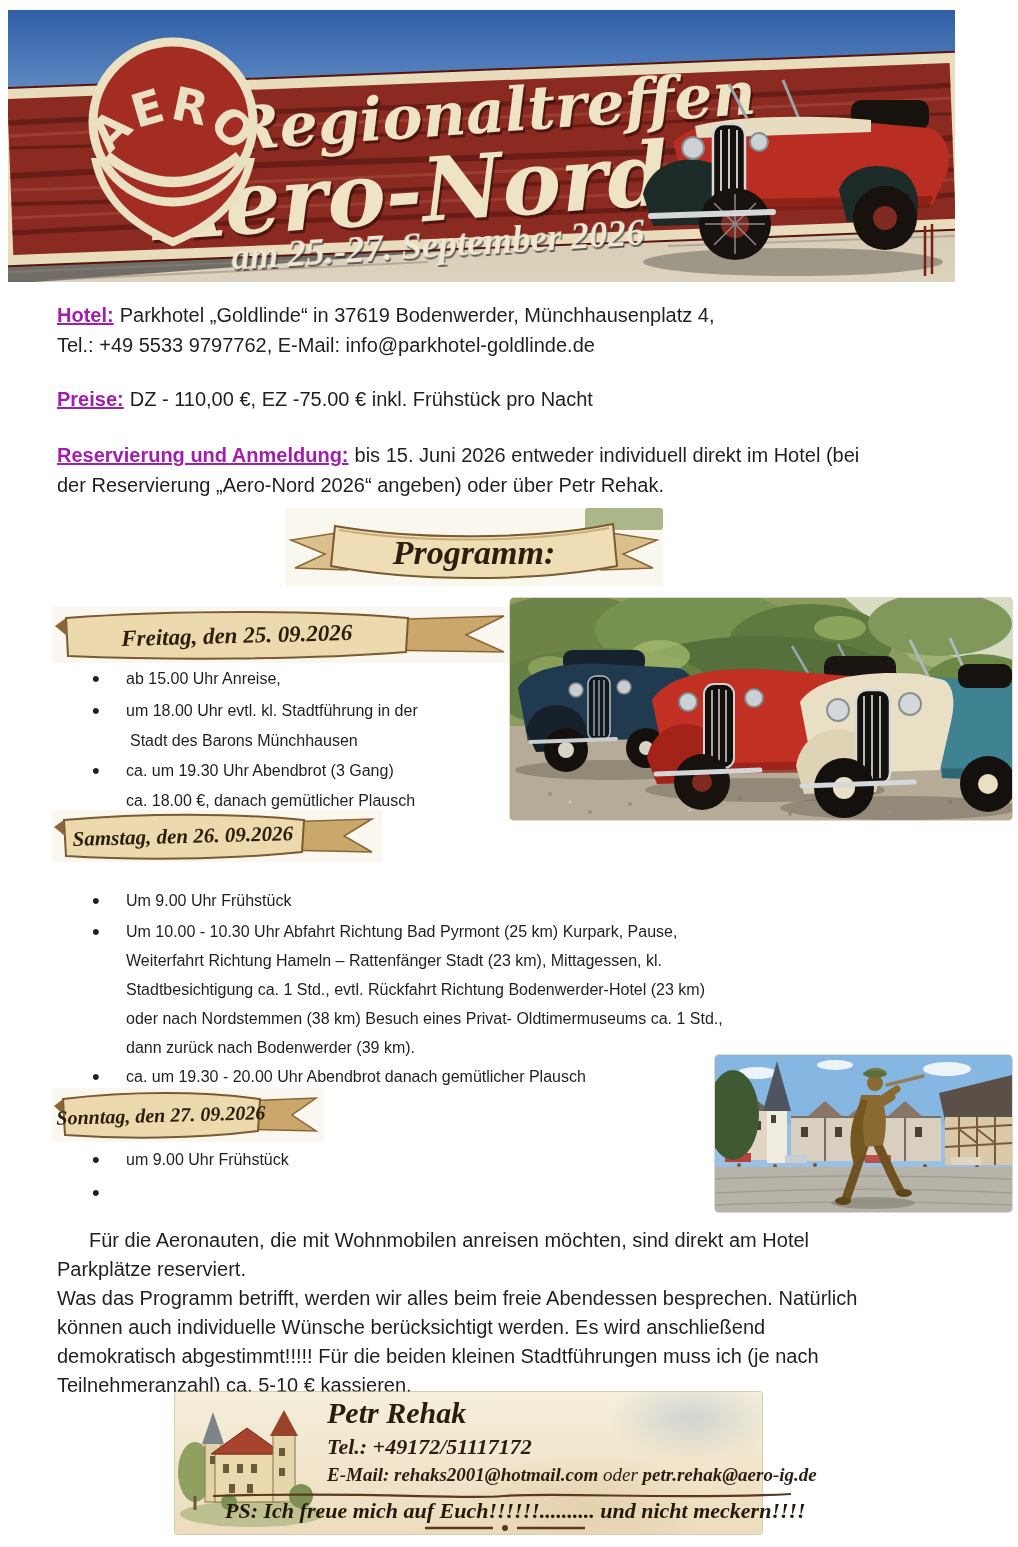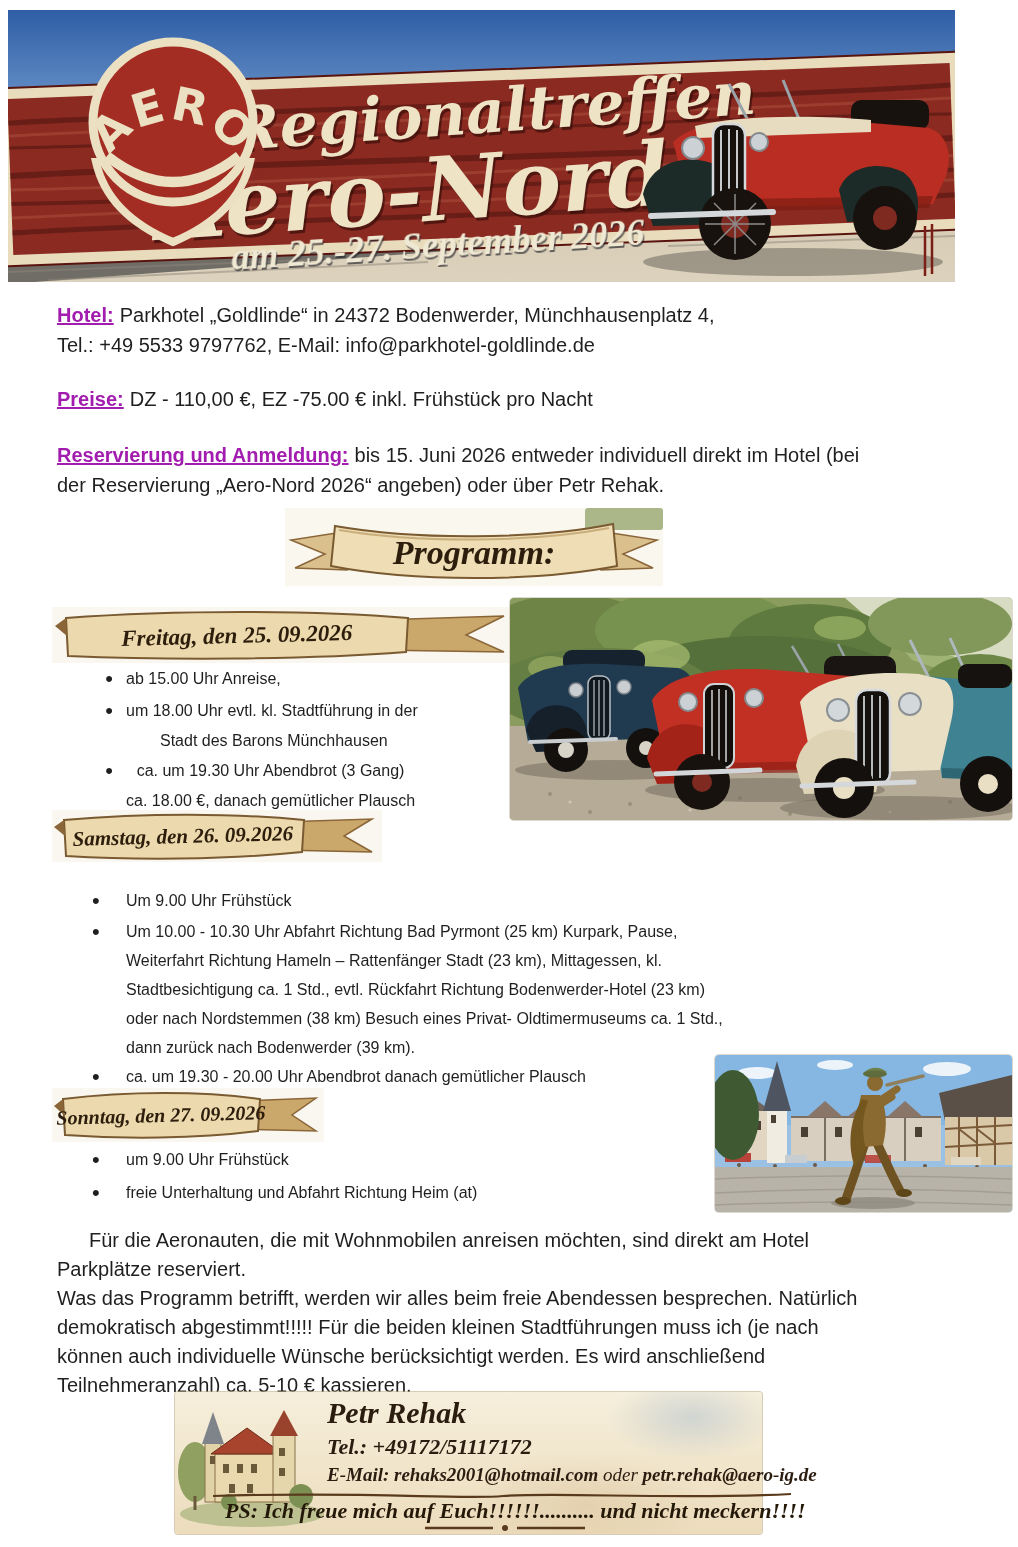--- a/index.html
+++ b/index.html
@@ -12,21 +12,21 @@
   .tline { font-size:20px; line-height:30px; white-space:nowrap; color:#1f1f1f; }
   .lbl { color:#a21caf; font-weight:bold; margin-right:6px;text-decoration:underline; }
   .sp-above { margin-top:24px; }
   .sp-above2 { margin-top:26px; }
 
   
   .bitem { display:flex; align-items:flex-start; }
   .dot { width:38px; flex:0 0 38px; text-align:left; padding-left:4px; }
   .dot::before { content:"\2022"; font-size:22px; }
   .btxt .bl { white-space:nowrap; }
-  .lh30 .bl, .lh30 .dot { line-height:30px;text-align:center; }
+  .lh30 .bl, .lh30 .dot { line-height:30px; }
   .lh29 .bl, .lh29 .dot { line-height:29px; }
   .lh31 .bl, .lh31 .dot { line-height:31px; }
 
   
   .ribbon-text { font-family:"Liberation Serif", serif; font-style:italic; font-weight:bold; fill:#2d1d0c; }
 
   
   .photo { border-radius:4px; overflow:hidden; box-shadow:0 0 0 1px rgba(180,170,150,.45); }
 
   
@@ -130,21 +130,21 @@
       <path d="M 18 144 L 140 140" stroke="#d5d8da" stroke-width="6" stroke-linecap="round"></path>
     </g>
 
     <g stroke="#7a1e16" stroke-width="2.5">
       <line x1="917" y1="216" x2="917" y2="266"></line>
         <line x1="924" y1="214" x2="924" y2="264"></line>
     </g>
   </svg>
 
   <div class="abs" style="left:57px; top:300px; width:905px;">
-    <div class="tline"><span class="lbl">Hotel:</span><span>Parkhotel „Goldlinde“ in 24372 Bodenwerder, Münchhausenplatz 4,</span></div>
+    <div class="tline"><span class="lbl">Hotel:</span><span>Parkhotel „Goldlinde“ in 37619 Bodenwerder, Münchhausenplatz 4,</span></div>
     <div class="tline">Tel.: +49 5533 9797762, E-Mail: info@parkhotel-goldlinde.de</div>
     <div class="tline sp-above"><span class="lbl">Preise:</span><span>DZ - 110,00 €, EZ -75.00 € inkl. Frühstück pro Nacht</span></div>
     <div class="tline sp-above2"><span class="lbl">Reservierung und Anmeldung:</span><span>bis 15. Juni 2026 entweder individuell direkt im Hotel (bei</span></div>
     <div class="tline">der Reservierung „Aero-Nord 2026“ angeben) oder über Petr Rehak.</div>
   </div>
 
   <svg class="abs" style="left:285px; top:508px;" width="378" height="78" viewBox="0 0 378 78">
     <rect x="0" y="0" width="378" height="78" fill="#f6f1e4" opacity="0.6"></rect>
     <rect x="300" y="0" width="78" height="22" rx="3" fill="#97a56f" opacity="0.8"></rect>
     <path d="M 58 24 L 6 32 L 40 46 L 10 60 L 62 62 Z" fill="#d9c08c" stroke="#8a6538" stroke-width="1.5"></path>
@@ -328,23 +328,20 @@
 
   <div class="abs lh31" style="left:88px; top:1144px; width:620px;">
     <div class="bitem">
       <span class="dot"></span>
       <div class="btxt">
           <div class="bl">um 9.00 Uhr Frühstück</div>
         </div>
     </div>
     <div class="bitem">
       <span class="dot"></span>
-      <div class="btxt">
-          <div class="bl">freie Unterhaltung und Abfahrt Richtung Heim (at)</div>
-        </div>
     </div>
   </div>
 
   <svg class="abs photo" style="left:715px; top:1055px;" width="297" height="157" viewBox="0 0 297 157">
     <rect x="0" y="0" width="297" height="157" fill="#85b7e2"></rect>
     <rect x="0" y="70" width="297" height="50" fill="#a9c8e4" opacity="0.6"></rect>
     <g fill="#ffffff" opacity="0.85">
         <ellipse cx="42" cy="18" rx="20" ry="6"></ellipse>
         <ellipse cx="232" cy="14" rx="24" ry="7"></ellipse>
         <ellipse cx="120" cy="10" rx="18" ry="5"></ellipse>
@@ -419,22 +416,22 @@
       <circle cx="160" cy="28" r="8" fill="#8a6a30"></circle>
       <path d="M 148 18 Q 160 8 172 17 Q 160 24 148 18 Z" fill="#6f7f4a"></path>
       <ellipse cx="160" cy="19" rx="12" ry="3.5" fill="#5e6c3e"></ellipse>
     </g>
   </svg>
 
   <div class="abs" style="left:57px; top:1226px; width:920px;">
     <div class="tline" style="line-height:29px;margin-left:32px;">Für die Aeronauten, die mit Wohnmobilen anreisen möchten, sind direkt am Hotel</div>
     <div class="tline" style="line-height:29px;">Parkplätze reserviert.</div>
     <div class="tline" style="line-height:29px;">Was das Programm betrifft, werden wir alles beim freie Abendessen besprechen. Natürlich</div>
+    <div class="tline" style="line-height:29px;">können auch individuelle Wünsche berücksichtigt werden. Es wird anschließend</div>
     <div class="tline" style="line-height:29px;">demokratisch abgestimmt!!!!! Für die beiden kleinen Stadtführungen muss ich (je nach</div>
-    <div class="tline" style="line-height:29px;">können auch individuelle Wünsche berücksichtigt werden. Es wird anschließend</div>
     <div class="tline" style="line-height:29px;">Teilnehmeranzahl) ca. 5-10 € kassieren.</div>
   </div>
 
   <div class="abs sig" style="left:175px; top:1392px; width:587px; height:142px;">
     <svg class="abs" style="left:2px; top:4px;" width="150" height="132" viewBox="0 0 150 132">
       <ellipse cx="75" cy="118" rx="72" ry="13" fill="#a8b37c" opacity="0.7"></ellipse>
       <ellipse cx="18" cy="76" rx="17" ry="30" fill="#8fa060"></ellipse>
       <line x1="18" y1="100" x2="18" y2="114" stroke="#6b5a3a" stroke-width="3"></line>
       <rect x="28" y="46" width="16" height="60" fill="#e2d2a8" stroke="#8a7348"></rect>
       <polygon points="25,48 47,48 36,16" fill="#7e8489"></polygon>

